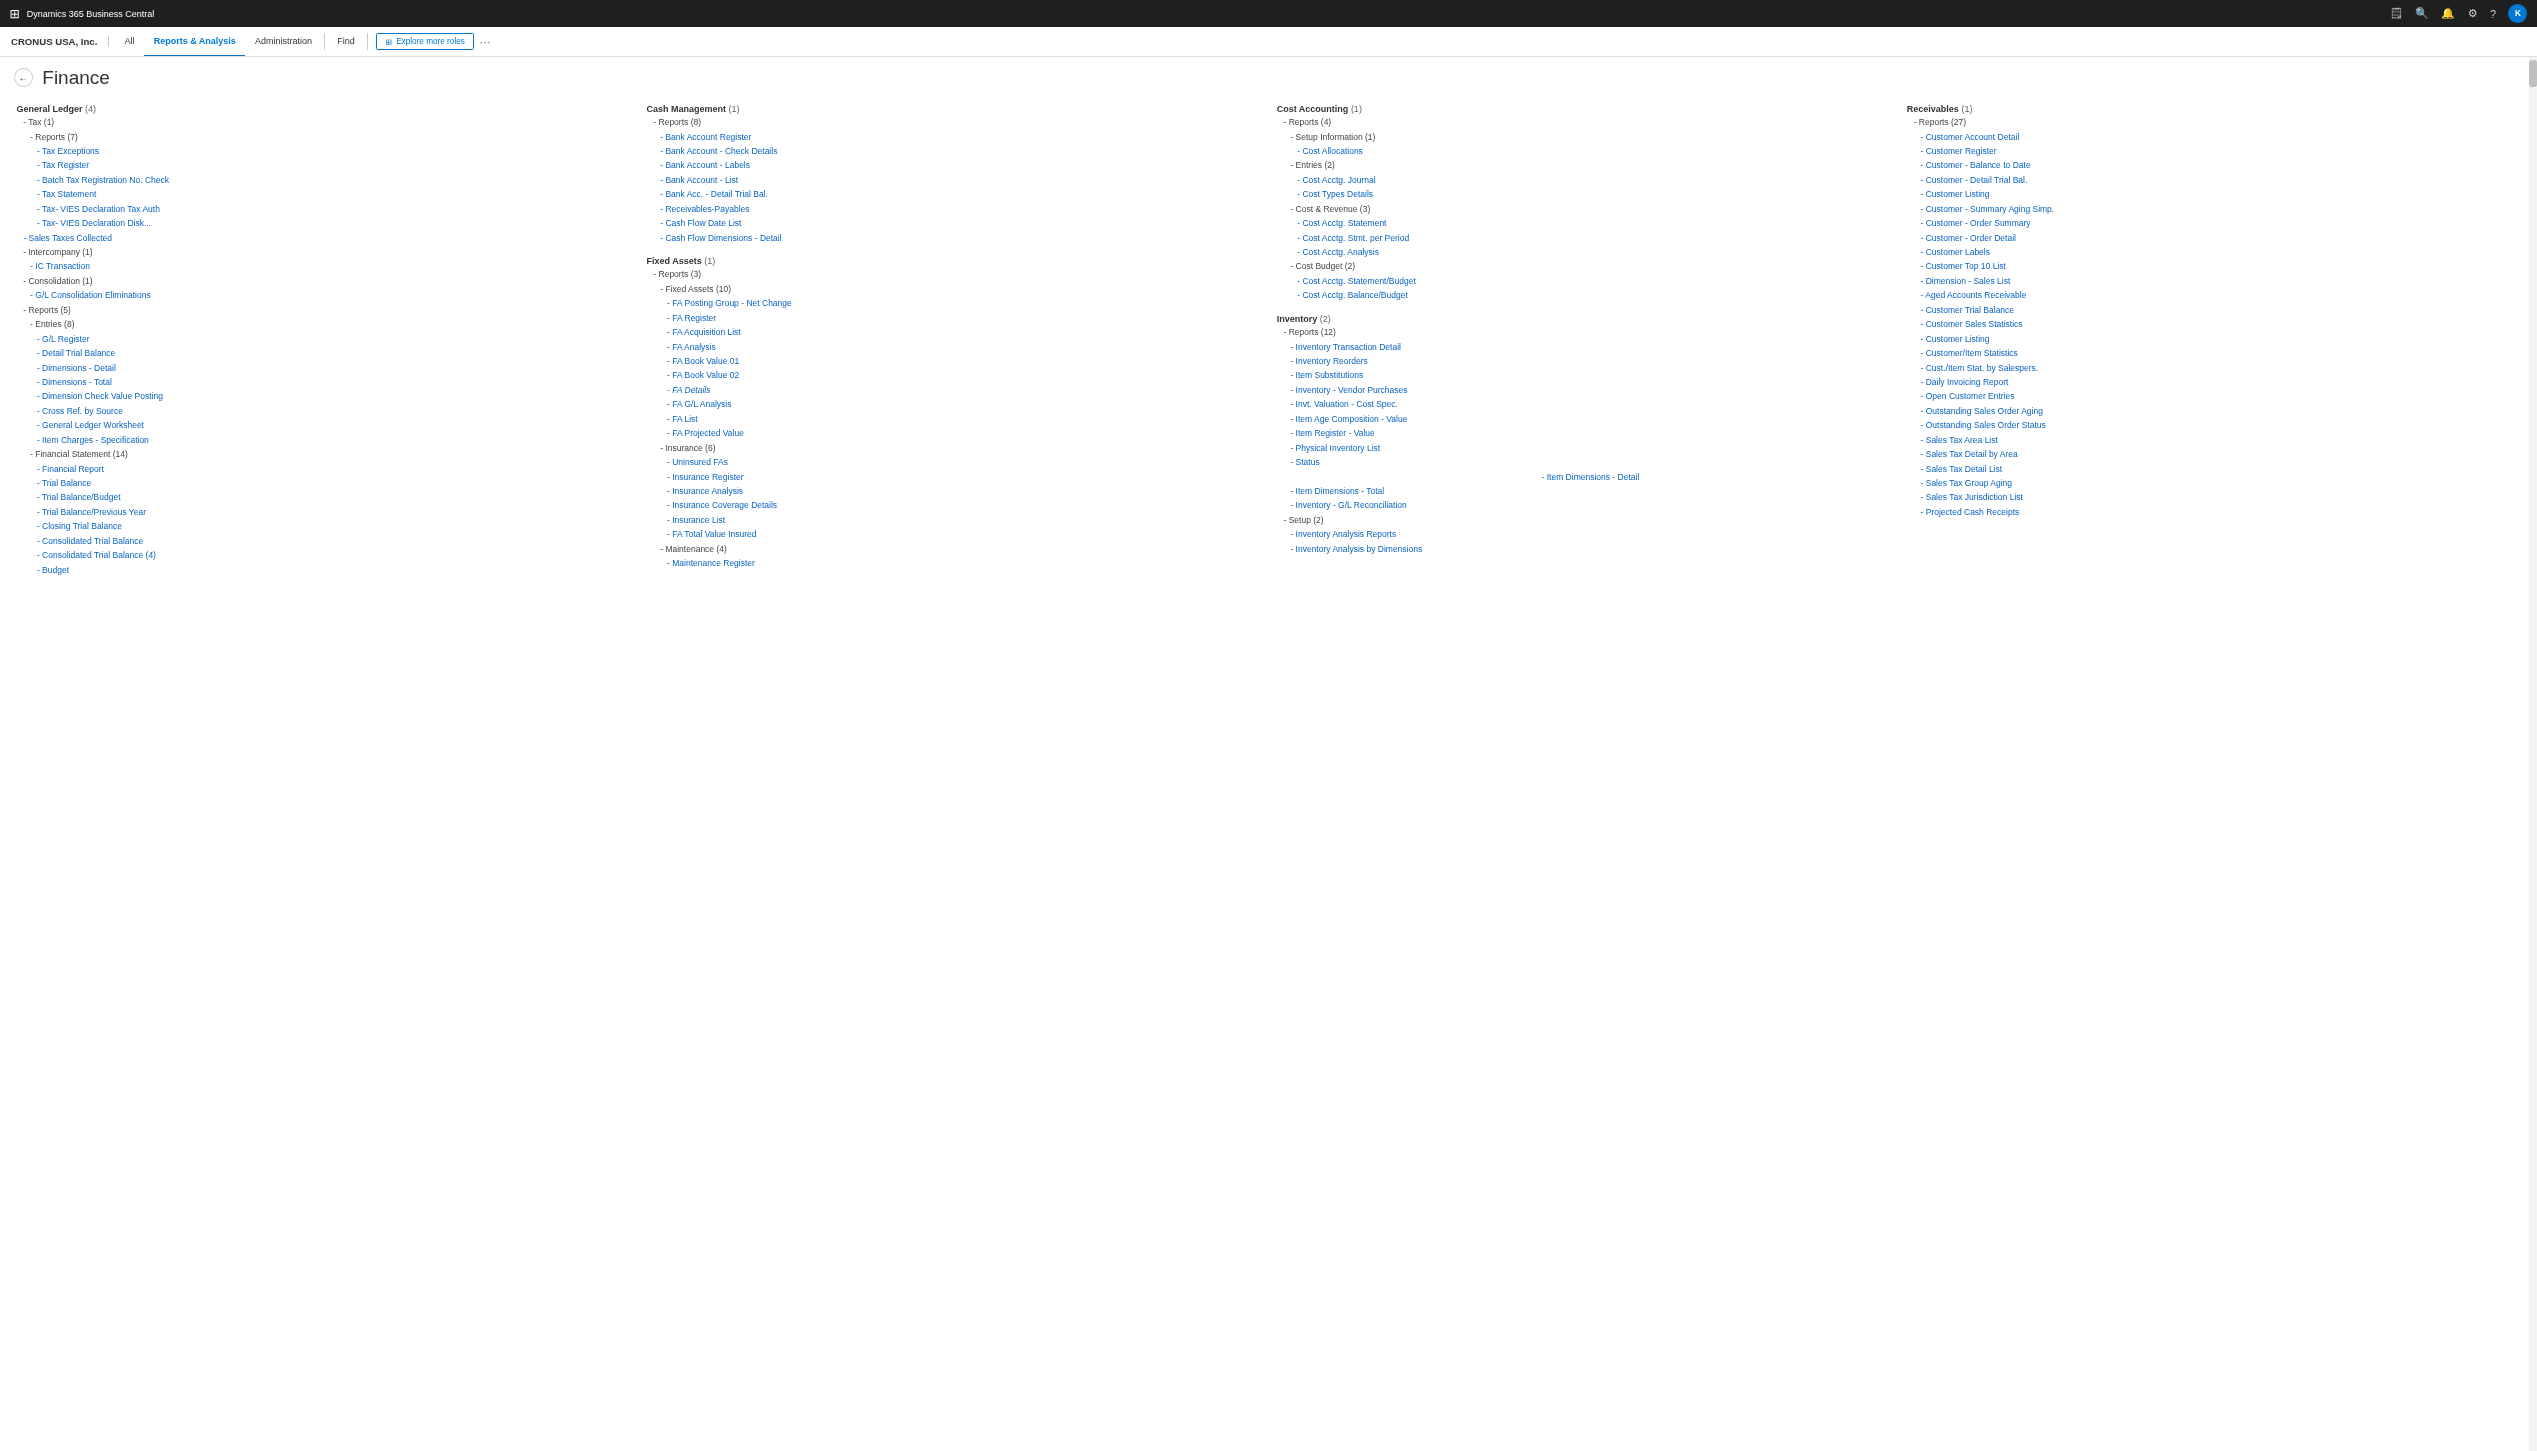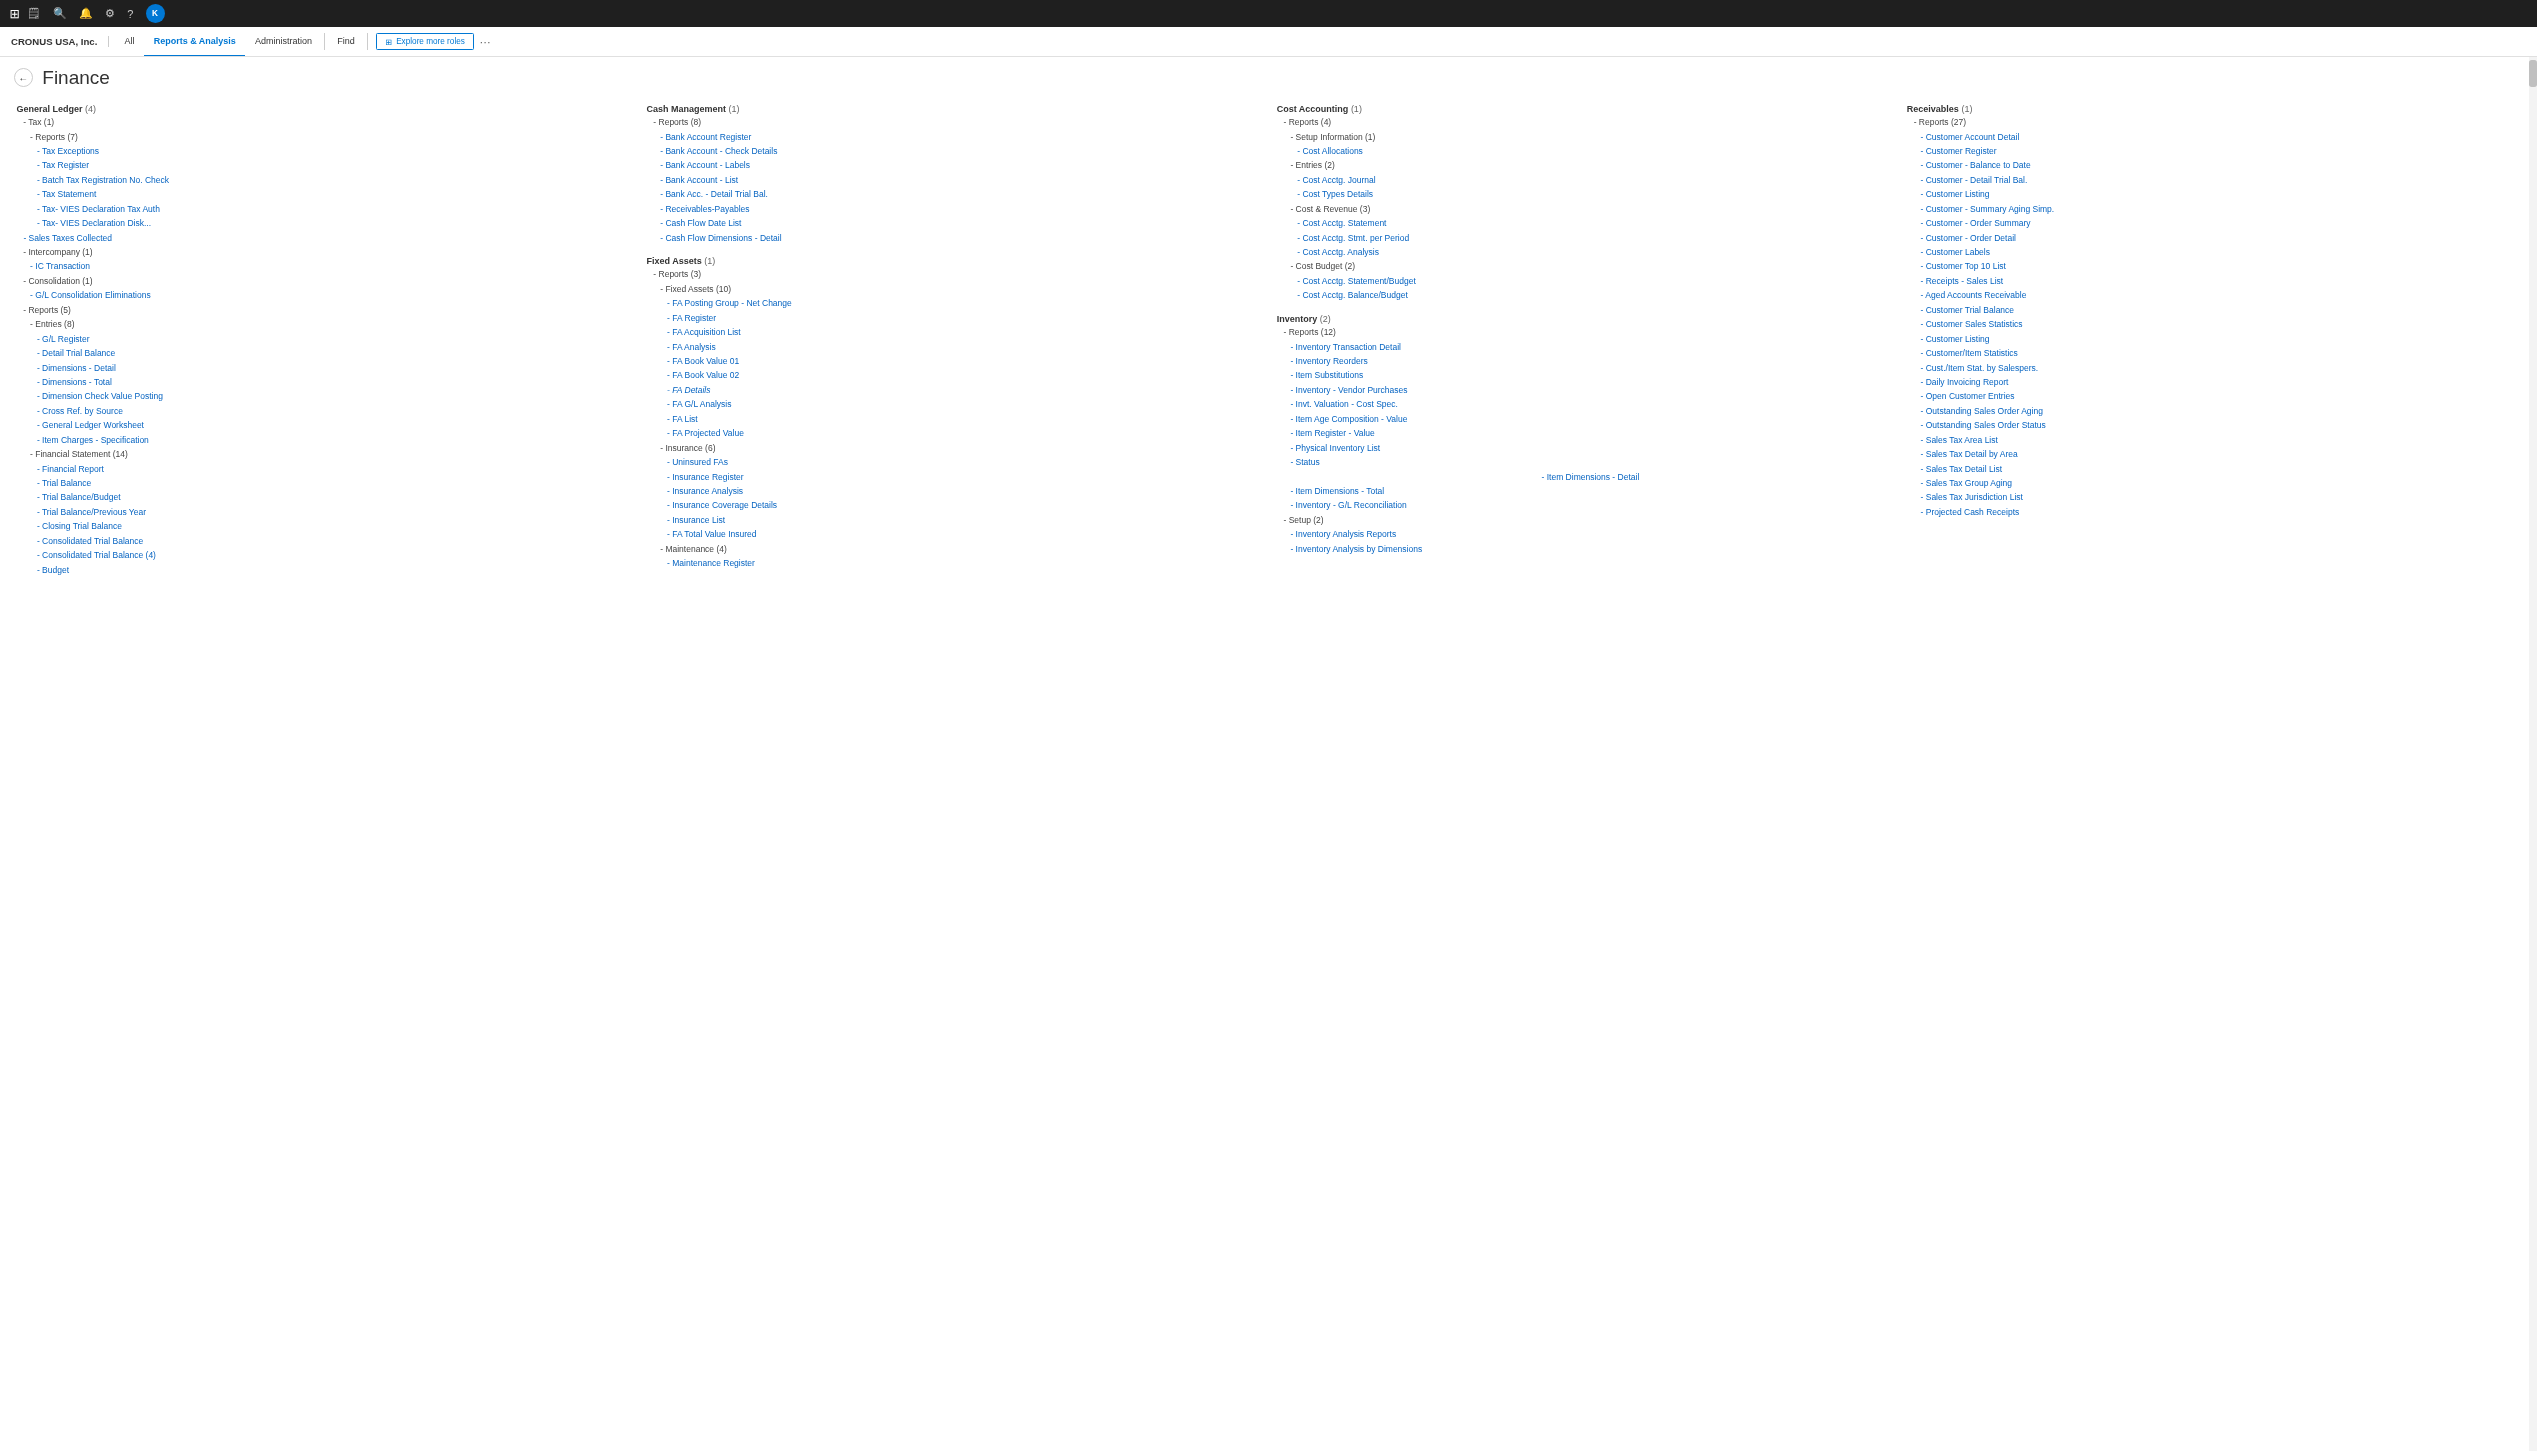--- a/index.html
+++ b/index.html
@@ -165,20 +165,21 @@
       background: #c0c0c0;
       border-radius: 2.7px;
       margin-top: 2.7px;
     }
   </style>
 </head>
 <body>
 
 <div class="top-bar">
   <span style="font-size:12.3px;">⊞</span>
+  <span class="top-bar-title">Dynamics 365 Business Central</span>
   <div class="top-bar-icons">
     <span class="top-bar-icon">🗒</span>
     <span class="top-bar-icon">🔍</span>
     <span class="top-bar-icon">🔔</span>
     <span class="top-bar-icon">⚙</span>
     <span class="top-bar-icon">?</span>
     <div class="avatar-circle">K</div>
   </div>
 </div>
 
@@ -336,21 +337,21 @@
         <a class="link-item" href="#" style="margin-left: 13.7px;">- Customer Account Detail</a>
         <a class="link-item" href="#" style="margin-left: 13.7px;">- Customer Register</a>
         <a class="link-item" href="#" style="margin-left: 13.7px;">- Customer - Balance to Date</a>
         <a class="link-item" href="#" style="margin-left: 13.7px;">- Customer - Detail Trial Bal.</a>
         <a class="link-item" href="#" style="margin-left: 13.7px;">- Customer Listing</a>
         <a class="link-item" href="#" style="margin-left: 13.7px;">- Customer - Summary Aging Simp.</a>
         <a class="link-item" href="#" style="margin-left: 13.7px;">- Customer - Order Summary</a>
         <a class="link-item" href="#" style="margin-left: 13.7px;">- Customer - Order Detail</a>
         <a class="link-item" href="#" style="margin-left: 13.7px;">- Customer Labels</a>
         <a class="link-item" href="#" style="margin-left: 13.7px;">- Customer Top 10 List</a>
-        <a class="link-item" href="#" style="margin-left: 13.7px;">- Receipts - Sales List</a>
+        <a class="link-item" href="#" style="margin-left: 13.7px;">- Dimension - Sales List</a>
         <a class="link-item" href="#" style="margin-left: 13.7px;">- Aged Accounts Receivable</a>
         <a class="link-item" href="#" style="margin-left: 13.7px;">- Customer Trial Balance</a>
         <a class="link-item" href="#" style="margin-left: 13.7px;">- Customer Sales Statistics</a>
         <a class="link-item" href="#" style="margin-left: 13.7px;">- Customer Listing</a>
         <a class="link-item" href="#" style="margin-left: 13.7px;">- Customer/Item Statistics</a>
         <a class="link-item" href="#" style="margin-left: 13.7px;">- Cust./Item Stat. by Salespers.</a>
         <a class="link-item" href="#" style="margin-left: 13.7px;">- Daily Invoicing Report</a>
         <a class="link-item" href="#" style="margin-left: 13.7px;">- Open Customer Entries</a>
         <a class="link-item" href="#" style="margin-left: 13.7px;">- Outstanding Sales Order Aging</a>
         <a class="link-item" href="#" style="margin-left: 13.7px;">- Outstanding Sales Order Status</a>

